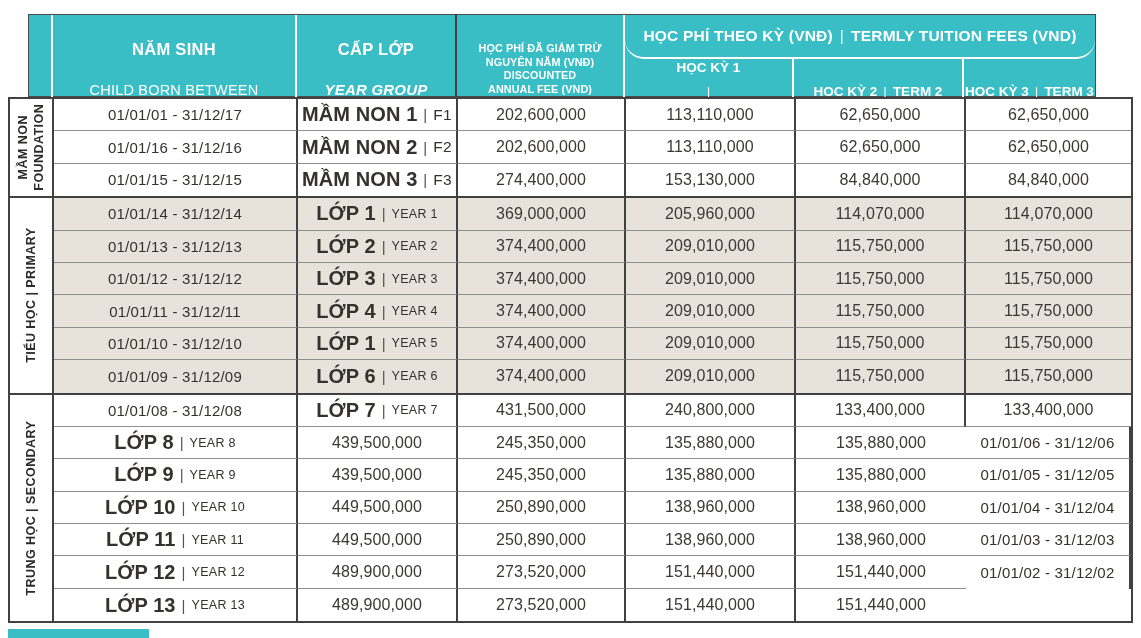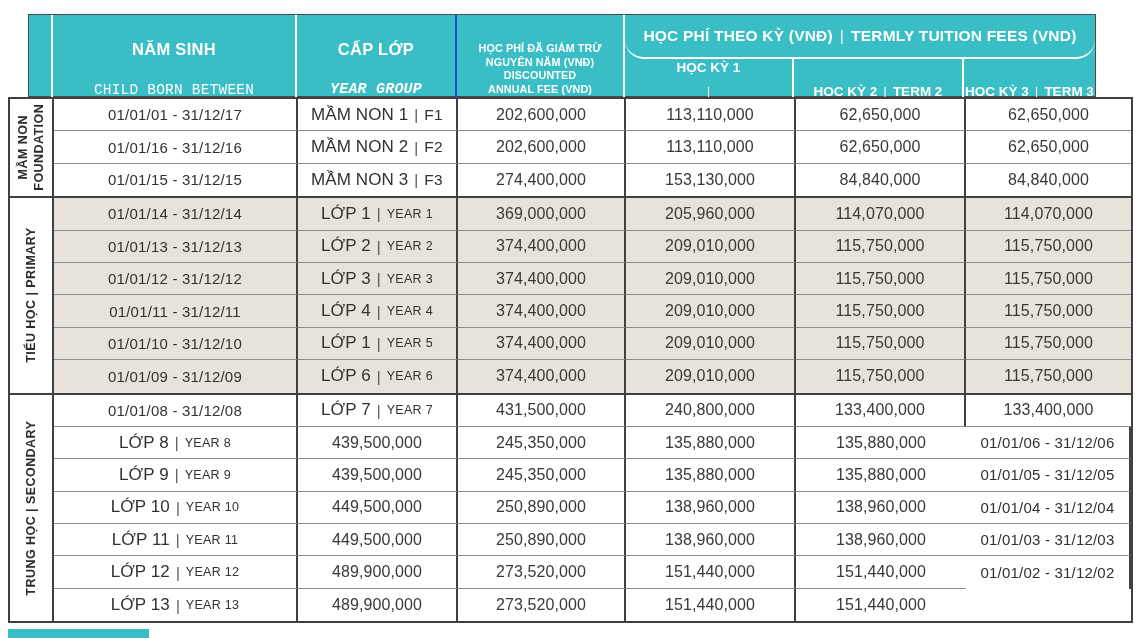--- a/index.html
+++ b/index.html
@@ -12,30 +12,30 @@
 
   
   .theader{position:absolute;left:28px;top:14px;width:1068px;height:83px;
     display:grid;grid-template-columns:24px 244px 160px 168px 169px 170px 1fr;
     grid-template-rows:44px 1fr;background:var(--teal);
     border:1px solid #4b4b4d;box-sizing:border-box;}
   .hcell{box-sizing:border-box;display:flex;flex-direction:column;align-items:center;
     justify-content:center;color:#fff;text-align:center;line-height:1.3;}
   .corner{grid-column:1;grid-row:1 / span 2;border-right:2px solid #fff;}
   .born-h{grid-column:2;grid-row:1 / span 2;border-right:2px solid #fff;}
-  .group-h{grid-column:3;grid-row:1 / span 2;border-right:2px solid #1d4ed8;}
+  .group-h{grid-column:3;grid-row:1 / span 2;border-right:2px solid #404040;}
   .annual-h{grid-column:4;grid-row:1 / span 2;border-right:2px solid #fff;padding:2px 6px;}
   .termly-title{grid-column:5 / span 3;grid-row:1;border-bottom:2px solid #fff;
     flex-direction:row;gap:7px;font-size:15.5px;font-weight:bold;letter-spacing:.2px;border-radius:19px;}
   .term-h{grid-row:2;flex-direction:row;gap:6px;font-size:13.5px;font-weight:bold;}
   .term-h.t1{grid-column:5;border-right:2px solid #fff;flex-direction:column;}
   .term-h.t2{grid-column:6;border-right:2px solid #fff;}
   .term-h.t3{grid-column:7;}
   .h-vi{font-size:16.5px;font-weight:bold;letter-spacing:.3px;}
-  .h-en{font-size:14.5px;font-weight:400;letter-spacing:.2px;margin-top:20px;font-family:Liberation Mono, monospace;}
+  .h-en{font-size:14.5px;font-weight:400;letter-spacing:.2px;margin-top:20px;}
   .h-en.it{font-style:italic;font-weight:bold;font-size:15px;}
   .annual-line{font-size:10.8px;font-weight:bold;line-height:1.25;letter-spacing:.1px;}
   .hpipe{font-weight:400;opacity:.95;}
   .term-en{}
 
   
   .tbody{position:absolute;left:8px;top:97px;width:1125px;box-sizing:border-box;
     border:2px solid var(--dark);background:#fff;}
   .section{display:grid;grid-template-columns:44px 244px 160px 168px 170px 170px 1fr;
     grid-auto-rows:32.4px;}
@@ -45,21 +45,21 @@
   .vlabel{transform:rotate(-90deg);white-space:nowrap;}
   .vline{text-align:center;font-size:12.5px;font-weight:bold;letter-spacing:.45px;
     line-height:1.3;color:#2d2b2a;}
   .cell{box-sizing:border-box;display:flex;align-items:center;justify-content:center;
     border-right:2px solid var(--dark);background:#fff;font-size:16px;
     white-space:nowrap;overflow:hidden;}
   .cell.cLast{border-right:none;}
   .cell:not(.rowLast){border-bottom:1px solid var(--rowline);}
   .section.shaded .cell{background:var(--beige);}
   .born{font-size:15px;letter-spacing:.2px;}
-  .g-main{font-size:17px;letter-spacing:.1px;}
+  .g-main{font-size:20px;letter-spacing:.1px;font-weight:bold;}
   .g-pipe{font-weight:300;color:#55524f;margin:0 6px;font-size:15px;}
   .g-sub{font-size:12.5px;letter-spacing:.3px;}
   .section.foundation .g-sub{font-size:15.5px;}
   .fee{font-size:16px;letter-spacing:.1px;color:#3b3835;}
 
   .bottom-strip{position:absolute;left:8px;top:629px;width:141px;height:9px;
     background:var(--teal);}
 </style>
 </head>
 <body>

